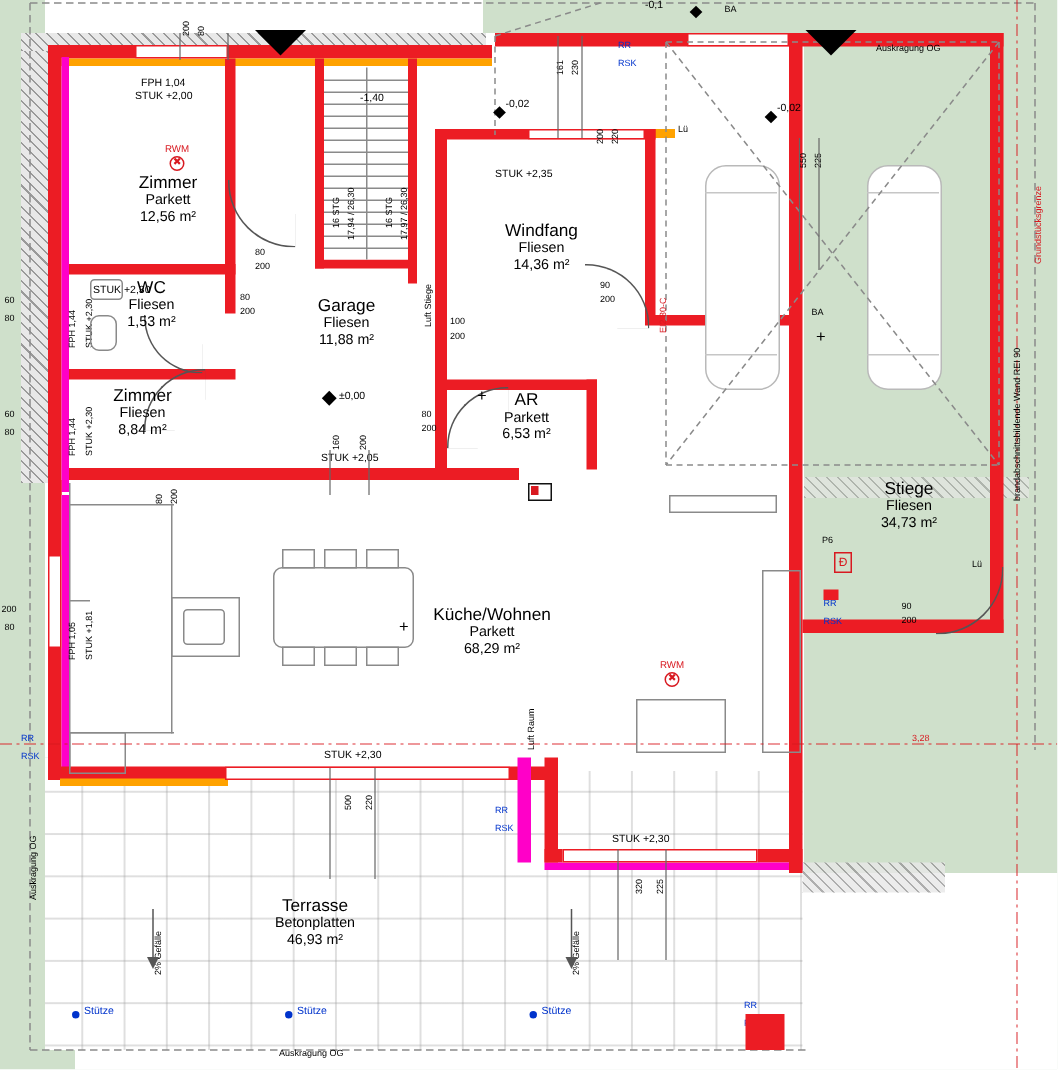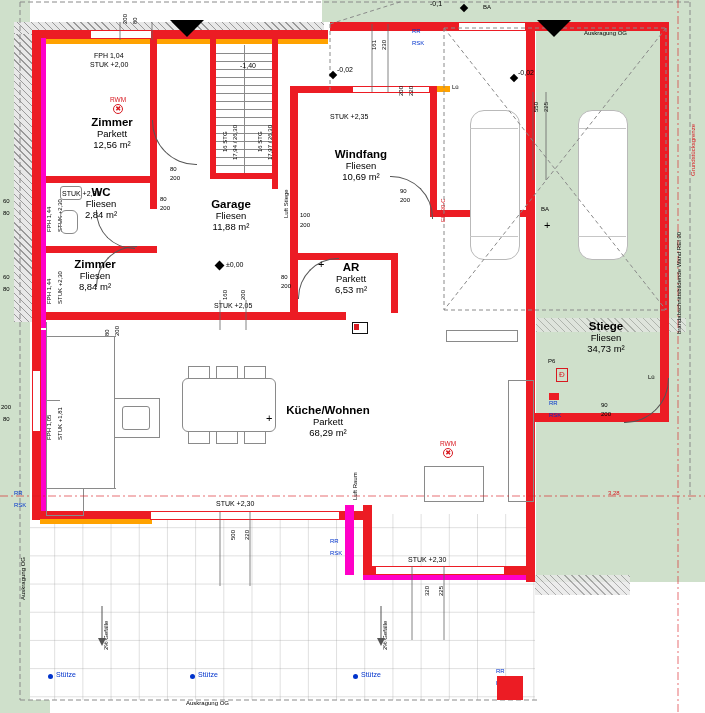--- a/index.html
+++ b/index.html
@@ -19,21 +19,21 @@
       repeating-linear-gradient(45deg,#9a9a9a 0px,#9a9a9a 1px,transparent 1px,transparent 5px),
       #e8e8e8;}
   .wallred{background:#ec1c24;}
   .wallmag{background:#ff00c8;}
   .wallorg{background:#ffa200;}
   .wallwhite{background:#ffffff;border:1px solid #ec1c24;box-sizing:border-box;}
   .thinline{background:#8a8a8a;}
   .red{color:#d81920;}
 
   .room{position:absolute;text-align:center;color:#000;line-height:1.15;}
-  .room .nm{font-weight:bold;font-size:11.5px;}
+  .room .nm{font-weight:normal;font-size:11.5px;}
   .room .sub{font-size:9.5px;}
   .lbl{position:absolute;font-size:7px;color:#000;white-space:nowrap;}
   .lbl6{position:absolute;font-size:6px;color:#000;white-space:nowrap;}
   .vlbl6{position:absolute;font-size:6px;color:#000;white-space:nowrap;
         transform-origin:0 0;transform:rotate(-90deg);}
   .stuetze{position:absolute;font-size:7px;color:#0033cc;white-space:nowrap;}
   .dot{position:absolute;width:5px;height:5px;border-radius:50%;background:#0033cc;}
   .rwm{position:absolute;font-size:6.5px;color:#d81920;text-align:center;}
   .rwm .circ{display:block;margin:1px auto 0;width:8px;height:8px;border:1px solid #d81920;border-radius:50%;
              line-height:7px;font-size:7px;}
@@ -190,59 +190,64 @@
 
   <div class="room" style="left:72px;top:116px;width:80px;">
     <div class="nm">Zimmer</div>
     <div class="sub">Parkett</div>
     <div class="sub">12,56 m²</div>
   </div>
 
   <div class="room" style="left:66px;top:186px;width:70px;">
     <div class="nm">WC</div>
     <div class="sub">Fliesen</div>
-    <div class="sub">2,84 m²</div>
+    <div class="sub">1,53 m²</div>
   </div>
 
   <div class="room" style="left:58px;top:258px;width:74px;">
     <div class="nm">Zimmer</div>
     <div class="sub">Fliesen</div>
     <div class="sub">8,84 m²</div>
   </div>
 
   <div class="room" style="left:184px;top:198px;width:94px;">
     <div class="nm">Garage</div>
     <div class="sub">Fliesen</div>
     <div class="sub">11,88 m²</div>
   </div>
 
   <div class="room" style="left:312px;top:148px;width:98px;">
     <div class="nm">Windfang</div>
     <div class="sub">Fliesen</div>
-    <div class="sub">10,69 m²</div>
+    <div class="sub">14,36 m²</div>
   </div>
 
   <div class="room" style="left:312px;top:261px;width:78px;">
     <div class="nm">AR</div>
     <div class="sub">Parkett</div>
     <div class="sub">6,53 m²</div>
   </div>
 
   <div class="room" style="left:272px;top:404px;width:112px;">
     <div class="nm">Küche/Wohnen</div>
     <div class="sub">Parkett</div>
     <div class="sub">68,29 m²</div>
   </div>
 
   <div class="room" style="left:558px;top:320px;width:96px;">
     <div class="nm">Stiege</div>
     <div class="sub">Fliesen</div>
     <div class="sub">34,73 m²</div>
   </div>
 
+  <div class="room" style="left:155px;top:598px;width:110px;">
+    <div class="nm">Terrasse</div>
+    <div class="sub">Betonplatten</div>
+    <div class="sub">46,93 m²</div>
+  </div>
 
   <div class="lbl" style="left:94px;top:52px;">FPH 1,04</div>
   <div class="lbl" style="left:90px;top:61px;">STUK +2,00</div>
   <div class="lbl" style="left:62px;top:190px;">STUK +2,30</div>
   <div class="lbl" style="left:240px;top:62px;">-1,40</div>
   <div class="lbl" style="left:330px;top:113px;">STUK +2,35</div>
   <div class="lbl" style="left:226px;top:261px;">±0,00</div>
   <div class="lbl" style="left:214px;top:302px;">STUK +2,05</div>
   <div class="lbl" style="left:216px;top:500px;">STUK +2,30</div>
   <div class="lbl" style="left:408px;top:556px;">STUK +2,30</div>

